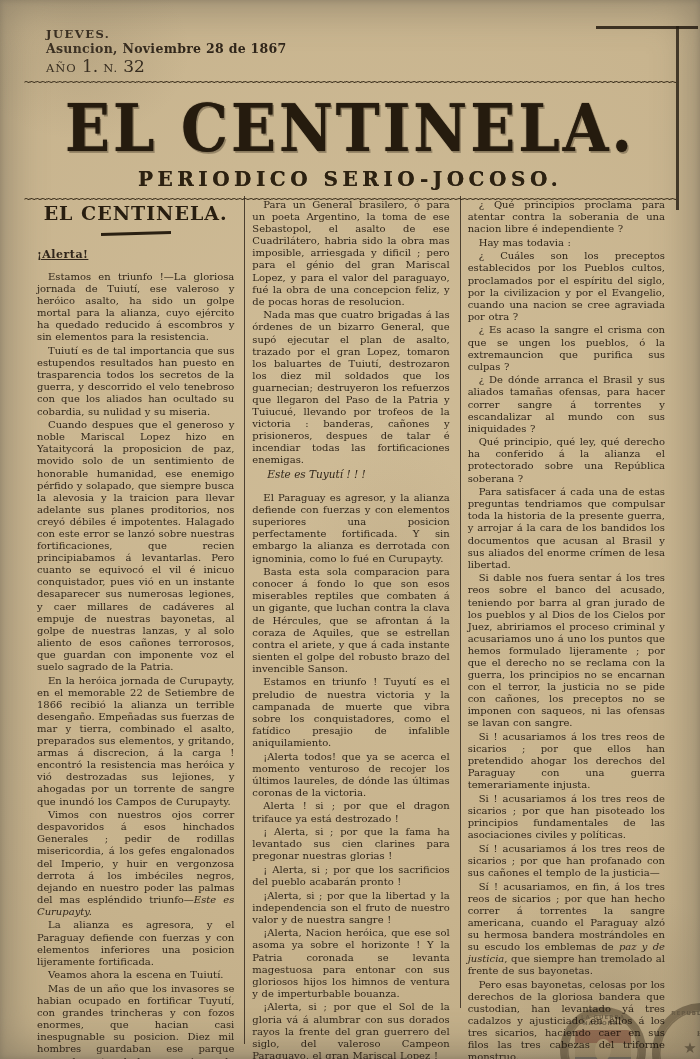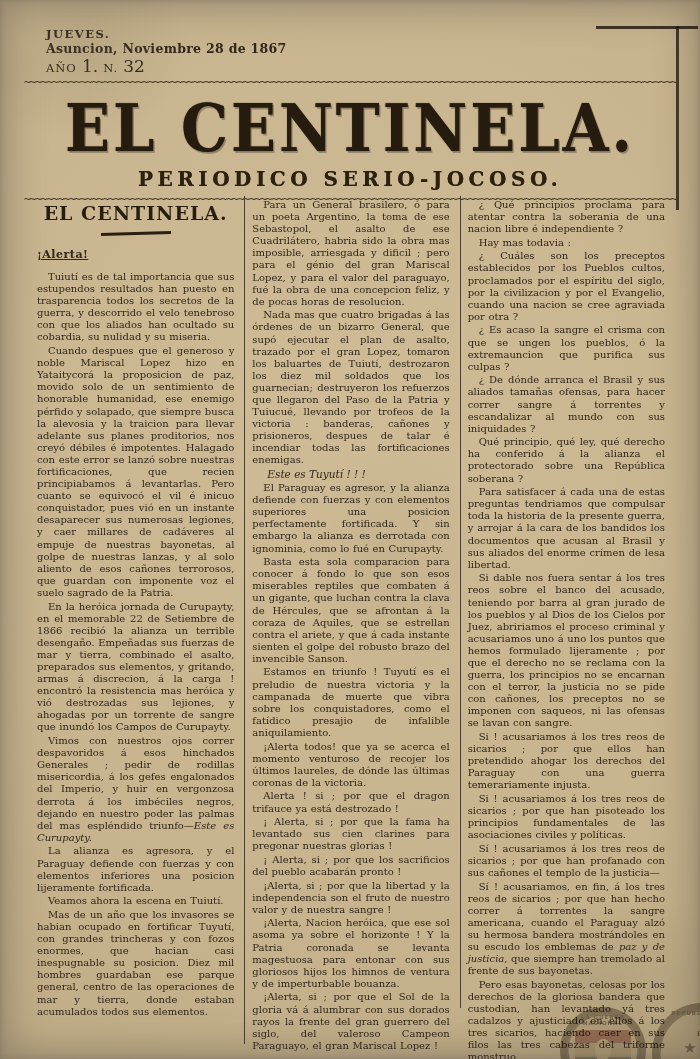--- a/index.html
+++ b/index.html
@@ -42,21 +42,21 @@
   .col{width:33.333%;box-sizing:border-box;padding:0 9px;}
   .vrule{position:absolute;width:1.3px;background:rgba(43,33,22,.8);}
   .vr1{left:244px;top:196px;height:848px;}
   .vr2{left:460px;top:196px;height:812px;}
 
   .col-head{font-size:19px;font-weight:bold;text-align:center;letter-spacing:1px;margin:3px 0 0;color:#281e10;}
   .head-rule{width:70px;height:3px;background:#2a2012;margin:8px auto 13px;transform:rotate(-1.5deg);}
   .alert-head{font-size:11px;font-weight:bold;margin:0 0 10px;letter-spacing:.5px;text-decoration:underline;}
 
   p.bp{font-size:10px;line-height:1.21;margin:0 0 1.5px;text-indent:11px;text-align:justify;word-spacing:.4px;}
-  p.cry{font-size:10.5px;font-style:italic;margin:1px 0 2px;text-indent:15px;}
+  p.cry{font-size:10.5px;font-style:italic;margin:1px 0 12px;text-indent:15px;}
   p.bp em{font-style:italic;}
 
   
   .seal{position:absolute;border-radius:50%;opacity:.55;mix-blend-mode:multiply;}
   .seal .disc{position:absolute;inset:0;border-radius:50%;background:rgba(196,186,166,.40);
               border:7px solid rgba(104,94,80,.9);box-shadow:inset 0 0 0 1.5px rgba(104,94,80,.9);}
   .ring-text{position:absolute;top:7px;left:0;right:0;text-align:center;font-size:5.5px;letter-spacing:1px;
              color:#3f382e;font-family:"DejaVu Sans","Liberation Sans",sans-serif;font-weight:bold;}
   .flag{position:absolute;left:15px;right:15px;top:50%;height:40px;transform:translateY(-50%);
         border-radius:4px;overflow:hidden;}
@@ -96,20 +96,21 @@
 
   <div class="vrule vr1"></div>
   <div class="vrule vr2"></div>
 
   <div class="columns">
 
     <div class="col">
       <div class="col-head">EL CENTINELA.</div>
       <div class="head-rule"></div>
       <div class="alert-head">¡Alerta!</div>
+      <p class="bp">Estamos en triunfo !—La gloriosa jornada de Tuiutí, ese valeroso y heróico asalto, ha sido un golpe mortal para la alianza, cuyo ejército ha quedado reducido á escombros y sin elementos para la resistencia.</p>
       <p class="bp">Tuiutí es de tal importancia que sus estupendos resultados han puesto en trasparencia todos los secretos de la guerra, y descorrido el velo tenebroso con que los aliados han ocultado su cobardia, su nulidad y su miseria.</p>
       <p class="bp">Cuando despues que el generoso y noble Mariscal Lopez hizo en Yataitycorá la proposicion de paz, movido solo de un sentimiento de honorable humanidad, ese enemigo pérfido y solapado, que siempre busca la alevosia y la traicion para llevar adelante sus planes proditorios, nos creyó débiles é impotentes. Halagado con este error se lanzó sobre nuestras fortificaciones, que recien principiabamos á levantarlas. Pero cuanto se equivocó el vil é inicuo conquistador, pues vió en un instante desaparecer sus numerosas legiones, y caer millares de cadáveres al empuje de nuestras bayonetas, al golpe de nuestras lanzas, y al solo aliento de esos cañones terrorosos, que guardan con imponente voz el suelo sagrado de la Patria.</p>
       <p class="bp">En la heróica jornada de Curupayty, en el memorable 22 de Setiembre de 1866 recibió la alianza un terrible desengaño. Empeñadas sus fuerzas de mar y tierra, combinado el asalto, preparados sus elementos, y gritando, armas á discrecion, á la carga ! encontró la resistencia mas heróica y vió destrozadas sus lejiones, y ahogadas por un torrente de sangre que inundó los Campos de Curupayty.</p>
       <p class="bp"><span>Vimos con nuestros ojos correr despavoridos á esos hinchados Generales ; pedir de rodillas misericordia, á los gefes engalonados del Imperio, y huir en vergonzosa derrota á los imbéciles negros, dejando en nuestro poder las palmas del mas espléndido triunfo—</span><em>Este es Curupayty.</em></p>
       <p class="bp">La alianza es agresora, y el Paraguay defiende con fuerzas y con elementos inferiores una posicion lijeramente fortificada.</p>
       <p class="bp">Veamos ahora la escena en Tuiutí.</p>
       <p class="bp">Mas de un año que los invasores se habian ocupado en fortificar Tuyutí, con grandes trincheras y con fozos enormes, que hacian casi inespugnable su posicion. Diez mil hombres guardaban ese parque general, centro de las operaciones de mar y tierra, donde estaban acumulados todos sus elementos.</p>
     </div>
 
     <div class="col">

